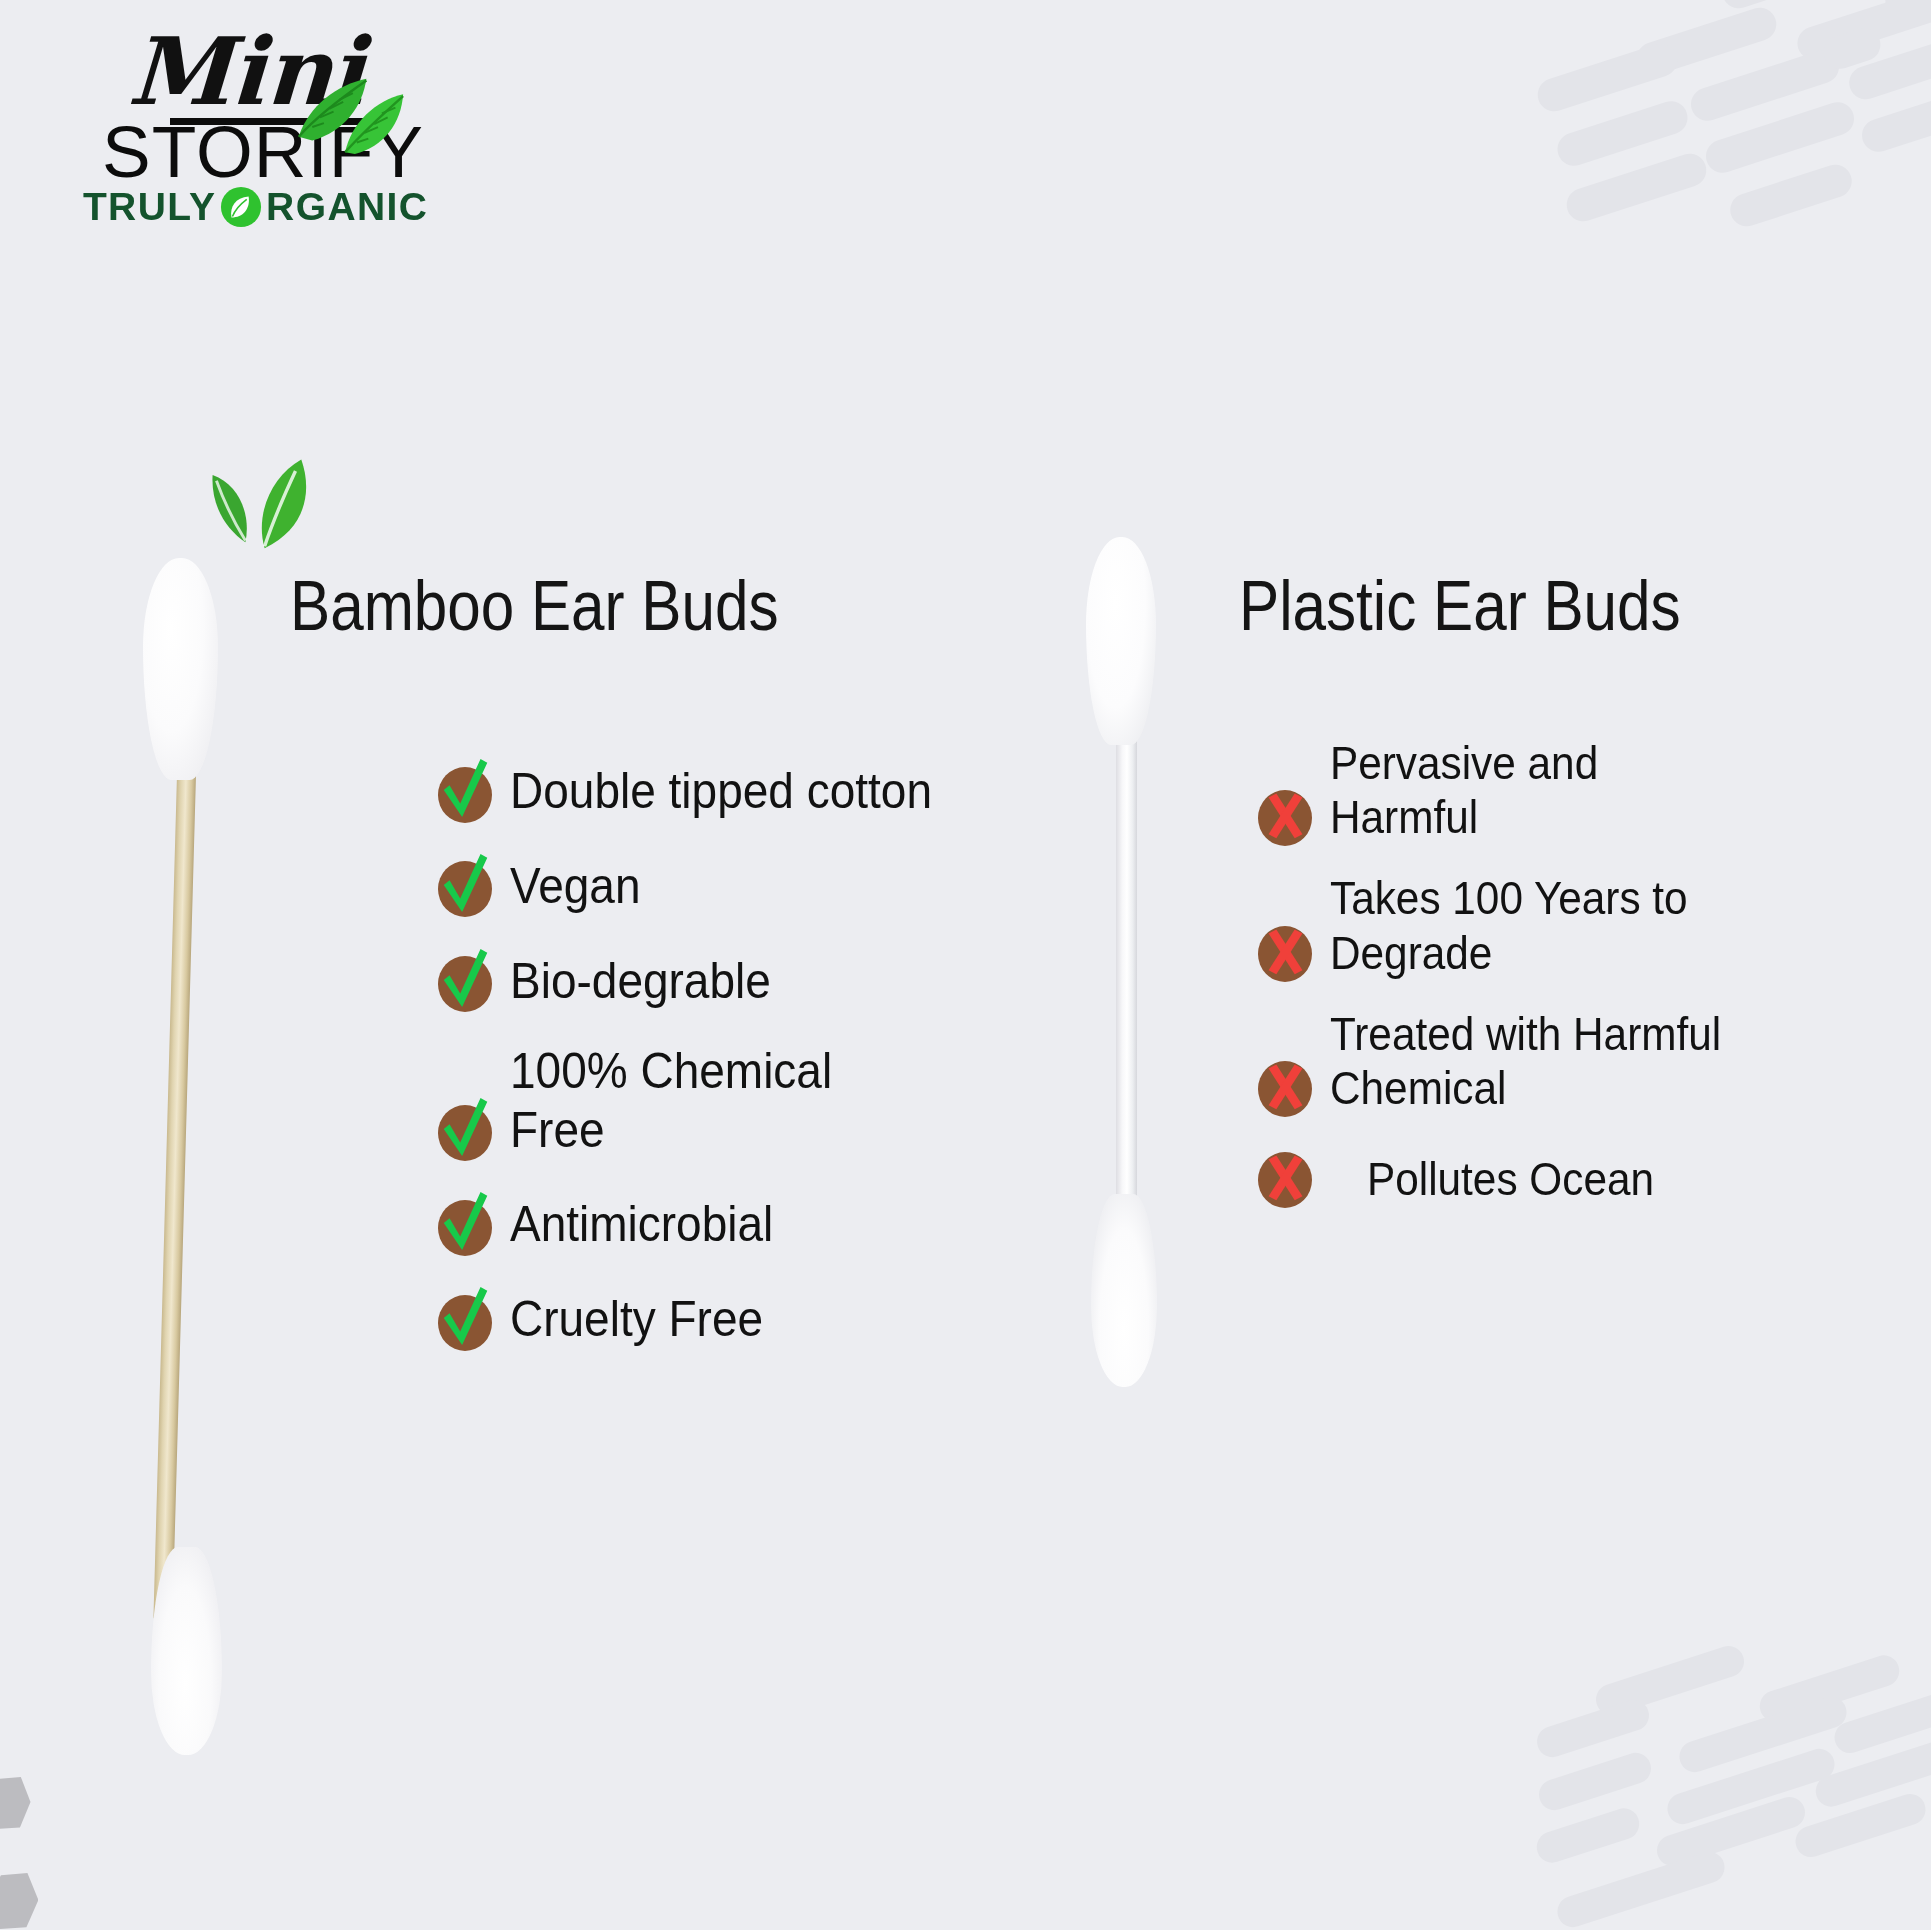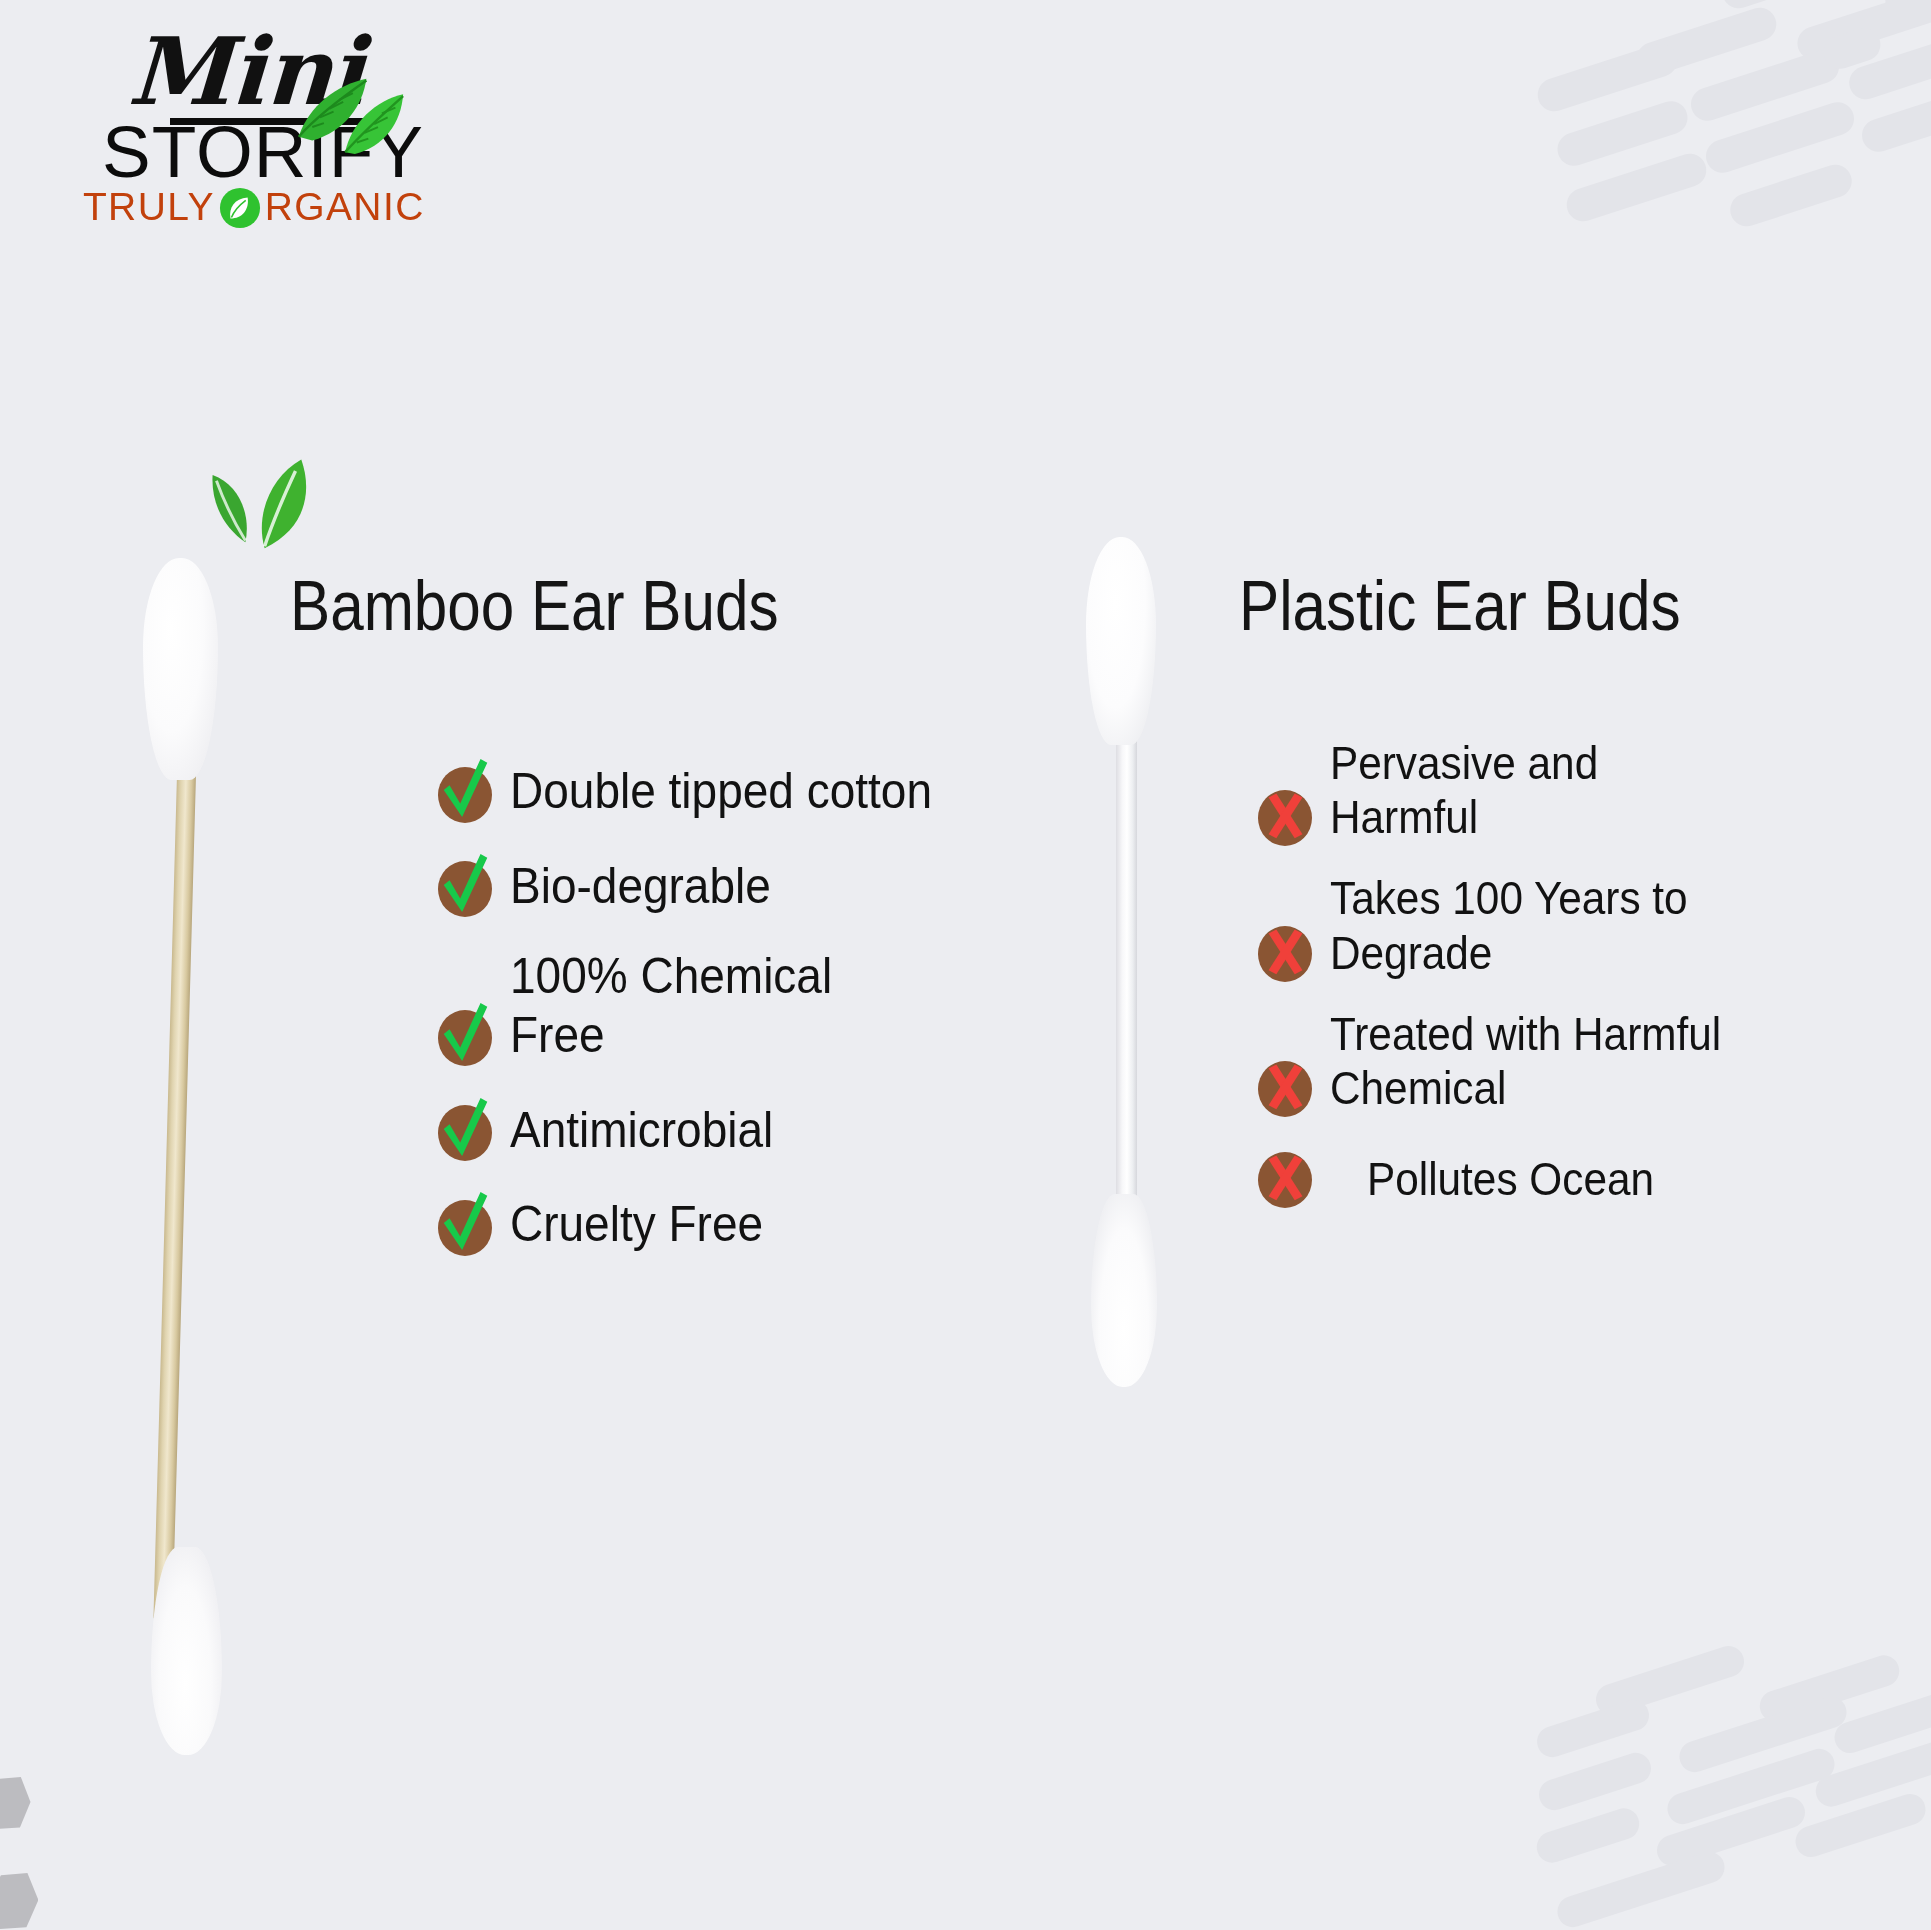--- a/index.html
+++ b/index.html
@@ -80,25 +80,25 @@
     left: 210px;
     top: 46px;
     width: 116px;
     height: 92px;
   }
   #logo-tagline {
     position: absolute;
     left: 1.9px;
     top: 164px;
     display: flex;
-    align-items: flex-end;
+    align-items: center;
     font-size: 39px;
-    font-weight: normal;
+    font-weight: bold;
     letter-spacing: 1.4px;
-    color: #c2410c;
+    color: #14532d;
   }
   #logo-tagline .o-leaf {
     display: inline-block;
     width: 42px;
     height: 42px;
     margin: 0 3.9px;
     position: relative;
   }
 
   
@@ -342,20 +342,29 @@
     </span>
     <span class="feature-text">Double tipped cotton</span>
   </div>
   <div class="feature-item">
     <span class="badge">
       <span class="disc"></span>
       <svg viewBox="0 0 62 66">
           <path d="M8 34 L14 29 L25 48 L46 2 L53 6 L27 62 Z" fill="#17c94a"></path>
         </svg>
     </span>
+    <span class="feature-text">Vegan</span>
+  </div>
+  <div class="feature-item">
+    <span class="badge">
+      <span class="disc"></span>
+      <svg viewBox="0 0 62 66">
+          <path d="M8 34 L14 29 L25 48 L46 2 L53 6 L27 62 Z" fill="#17c94a"></path>
+        </svg>
+    </span>
     <span class="feature-text">Bio-degrable</span>
   </div>
   <div class="feature-item">
     <span class="badge">
       <span class="disc"></span>
       <svg viewBox="0 0 62 66">
           <path d="M8 34 L14 29 L25 48 L46 2 L53 6 L27 62 Z" fill="#17c94a"></path>
         </svg>
     </span>
     <span class="feature-text" style="max-width:425px; display:block;">100% Chemical Free</span>

